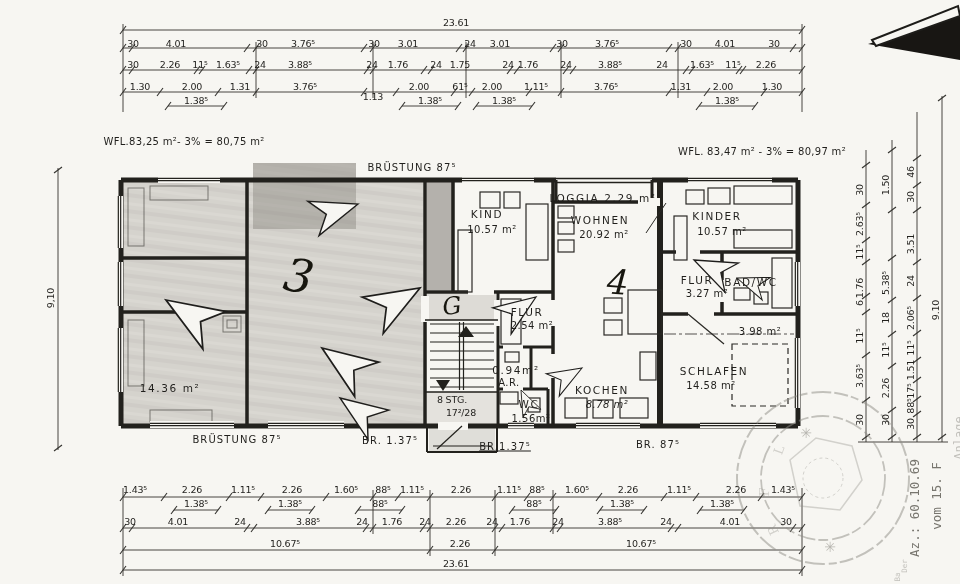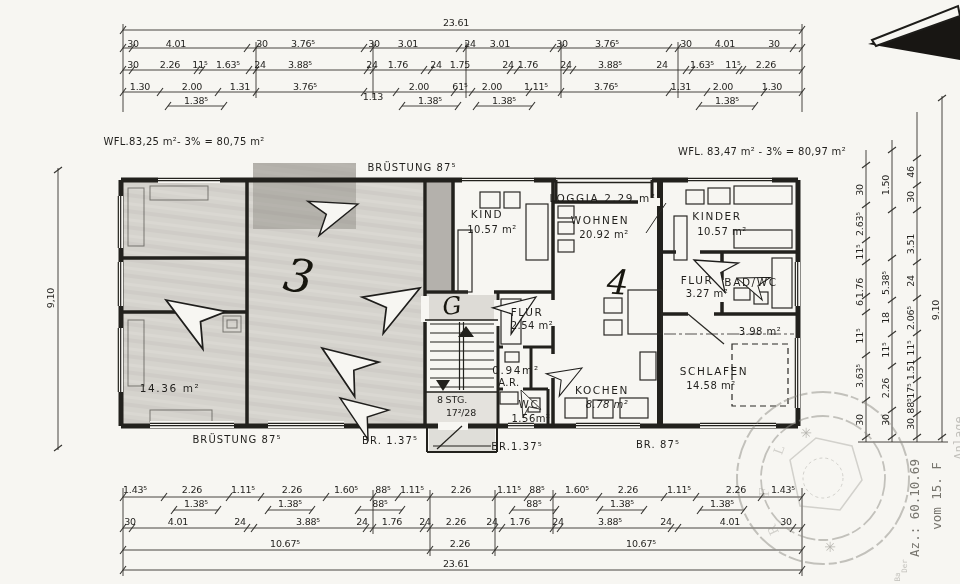--- a/index.html
+++ b/index.html
@@ -513,17 +513,17 @@
       <span class="lbl room" style="left: 529px; top: 404px;">WC</span>
       <span class="lbl area" style="left: 531px; top: 418px;">1.56m²</span>
       <span class="lbl room" style="left: 602px; top: 390px;">KOCHEN</span>
       <span class="lbl area" style="left: 607px; top: 404px; font-style: italic;">8.78 m²</span>
       <span class="lbl room" style="left: 714px; top: 371px;">SCHLAFEN</span>
       <span class="lbl area" style="left: 711px; top: 385px;">14.58 m²</span>
       <span class="lbl room" style="left: 170px; top: 388px;">14.36 m²</span>
       <span class="lbl edge" style="left: 412px; top: 167px;">BRÜSTUNG 87⁵</span>
       <span class="lbl edge" style="left: 237px; top: 439px;">BRÜSTUNG 87⁵</span>
       <span class="lbl edge" style="left: 390px; top: 440px;">BR. 1.37⁵</span>
-      <span class="lbl edge" style="left: 517px; top: 446px;">BR.1.37⁵</span>
+      <span class="lbl edge" style="left: 505px; top: 446px; text-decoration: underline;">BR.1.37⁵</span>
       <span class="lbl edge" style="left: 658px; top: 444px;">BR. 87⁵</span>
     </div>
 
 </div>
 
 </body></html>

